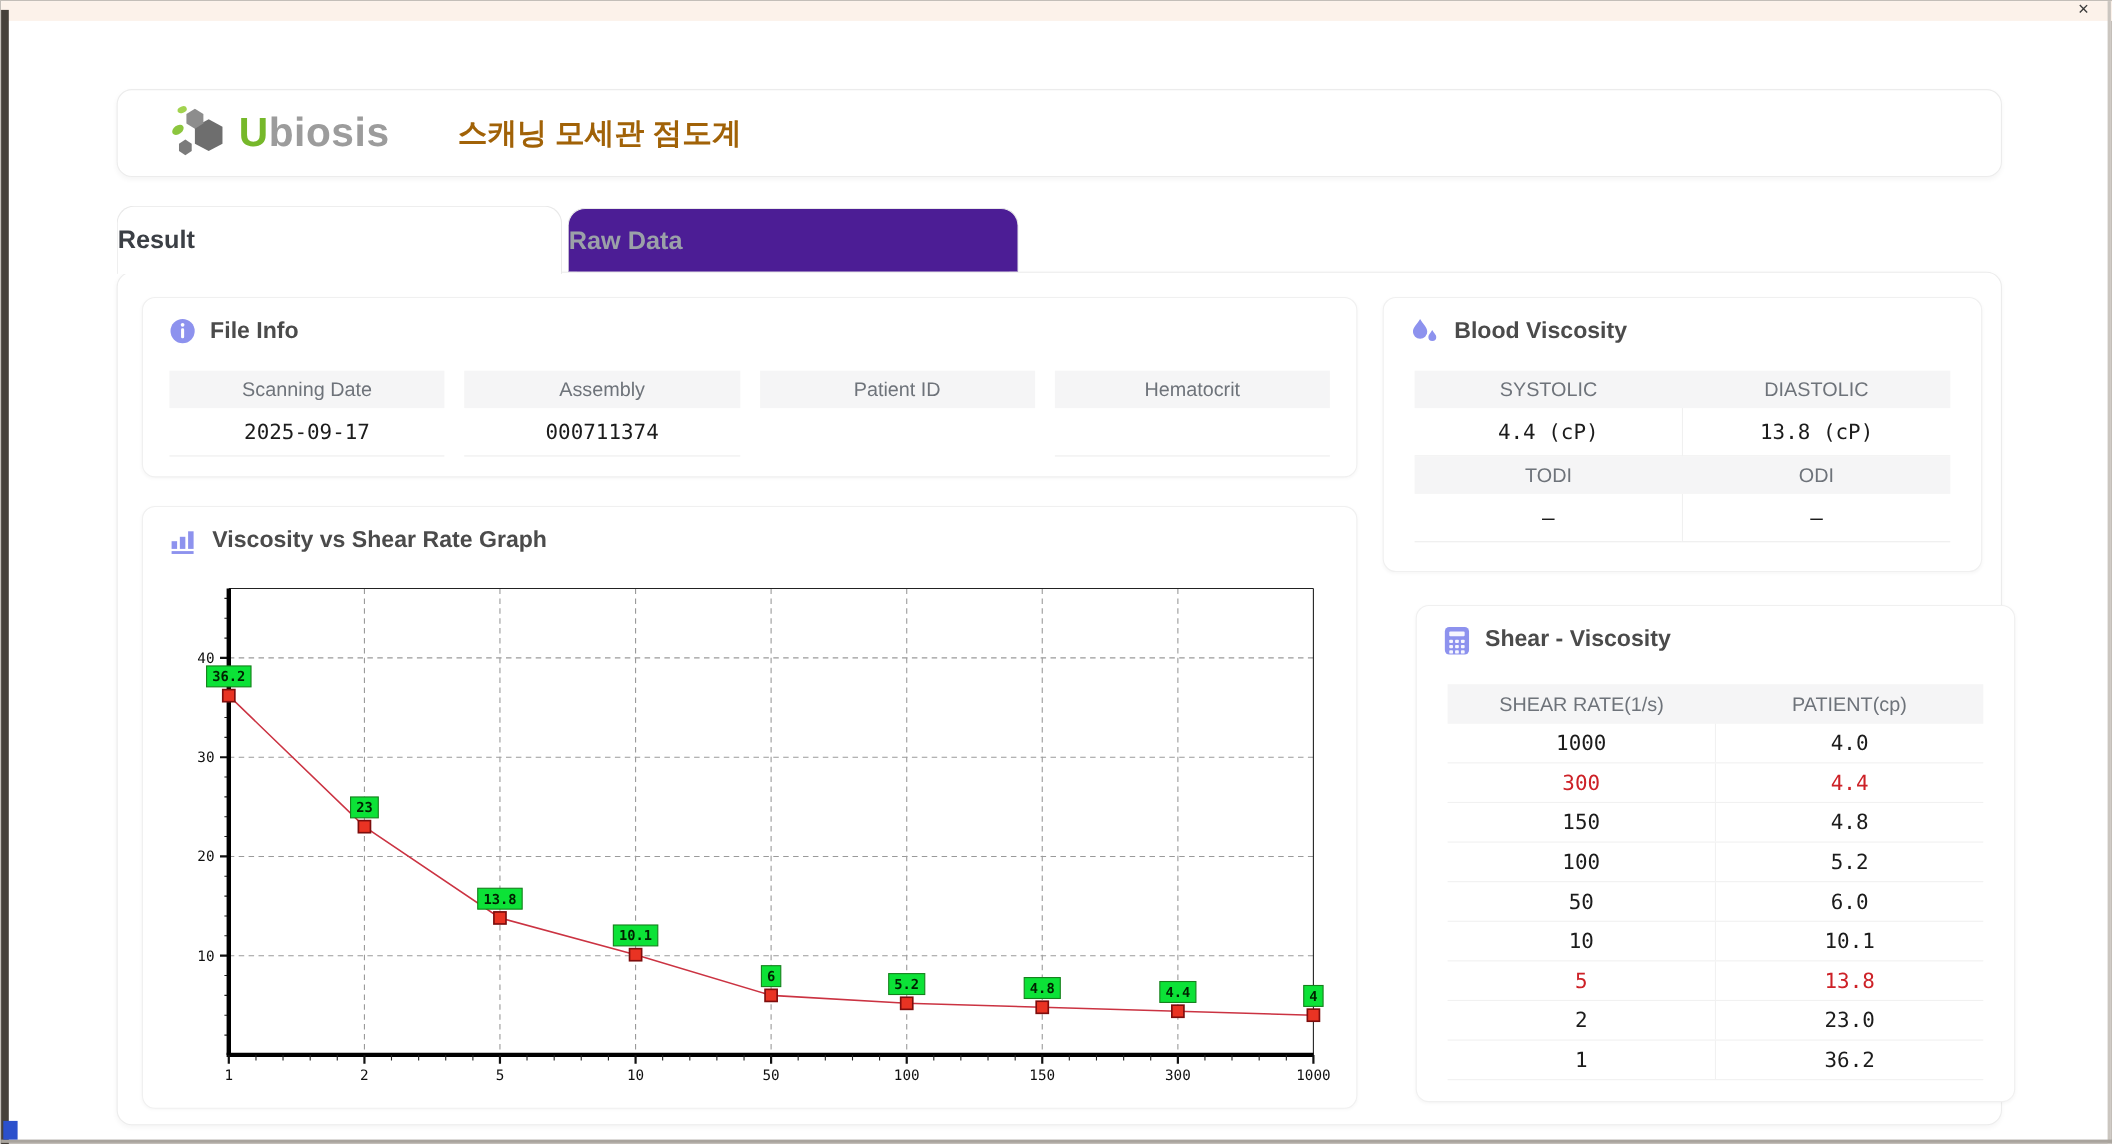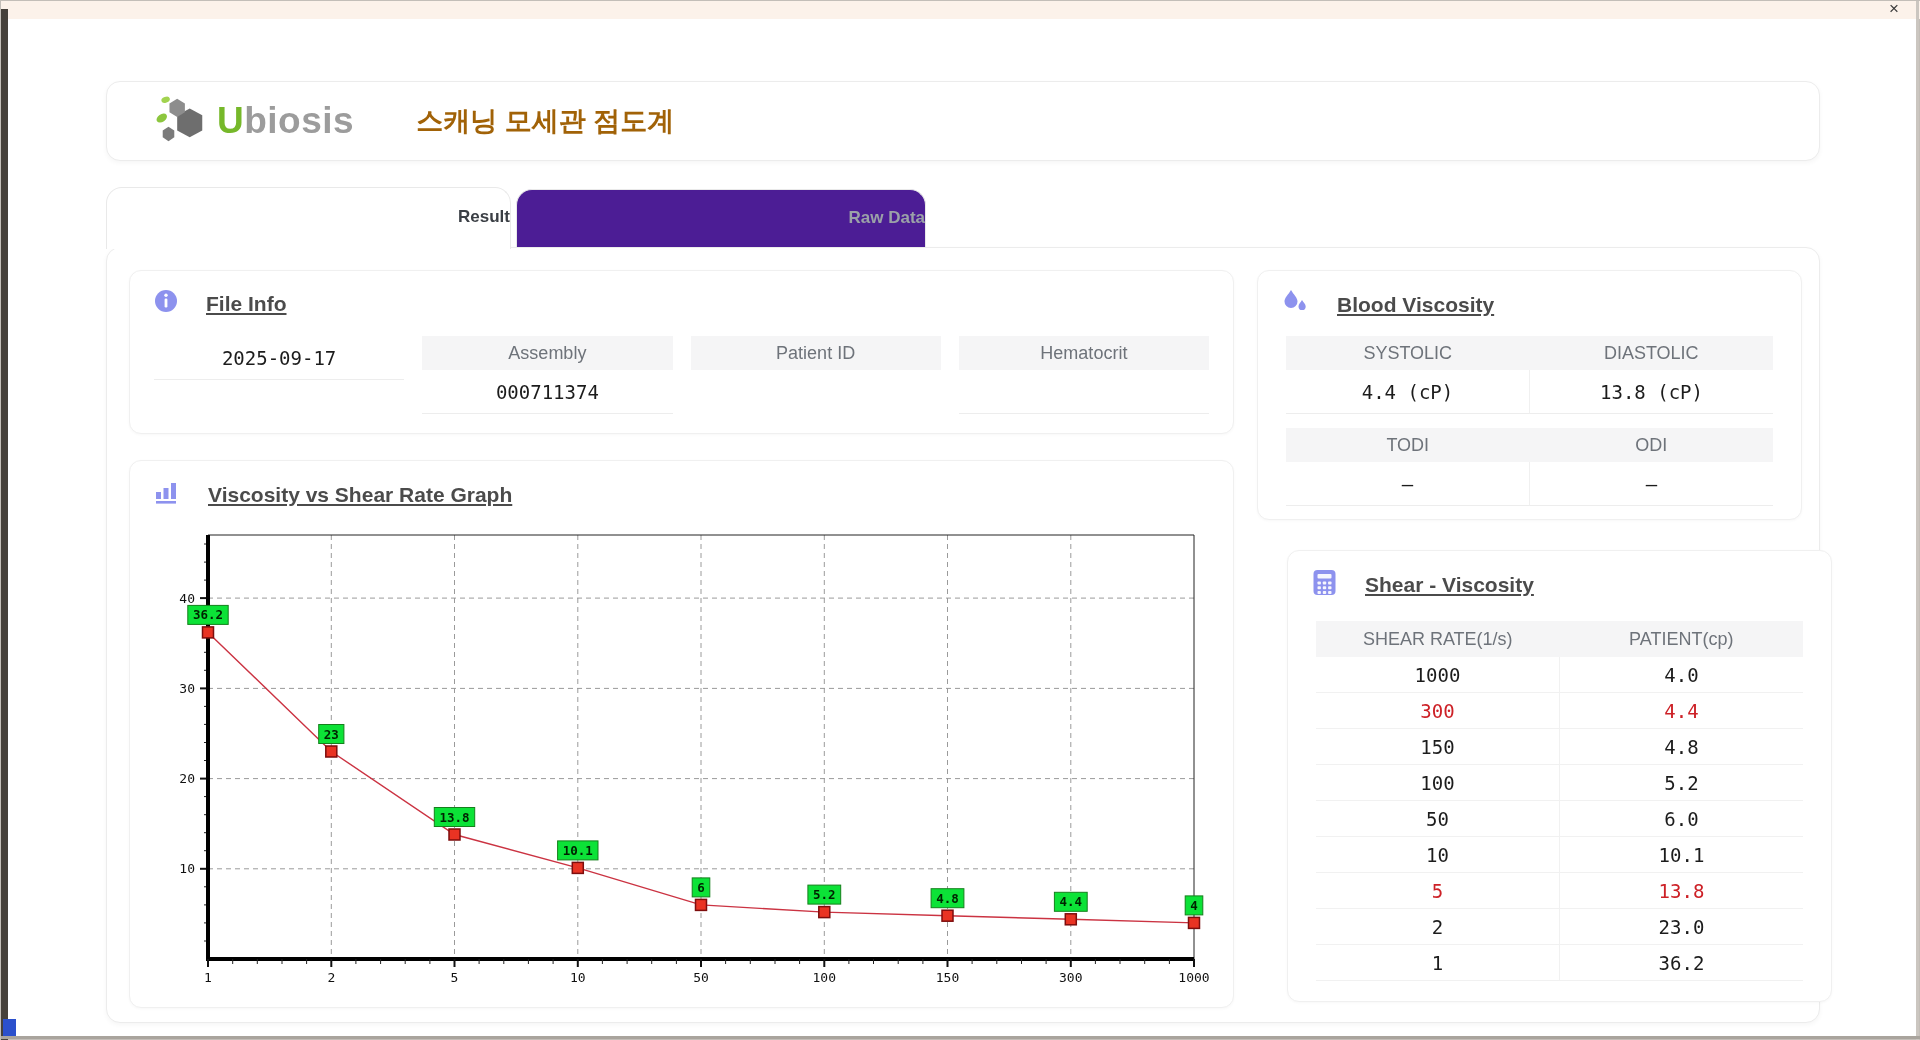--- a/index.html
+++ b/index.html
@@ -23,52 +23,52 @@
   .card { position:absolute; background:#fff; border:1px solid #ececec;
     border-radius:14px; box-shadow:0 2px 5px rgba(0,0,0,0.04); }
   .header-card { left:105px; top:80px; width:1714px; height:80px;
     display:flex; align-items:center; padding-left:46px; }
   .logo { display:flex; align-items:center; gap:6px; }
   .logo-word { font-size:37px; letter-spacing:0.5px; }
   .logo-u { color:#76b82a; font-weight:bold; }
   .logo-rest { color:#9c9c9c; font-weight:600; }
   .app-title { margin-left:62px; font-size:27px; font-weight:bold; color:#a16207; }
 
-  .tab { position:absolute; text-align:right; font-weight:bold; font-size:17px;
+  .tab { position:absolute; text-align:left; font-weight:bold; font-size:23px;
     border:1px solid #e9e9e9; border-bottom:none; border-radius:16px 16px 0 0;
     cursor:pointer; }
   .tab-result { left:105px; top:186px; width:405px; height:62px; line-height:58px;
     background:#fff; color:#3b3f45; z-index:3; }
   .tab-raw { left:515px; top:188px; width:410px; height:58px; line-height:56px;
     background:#4c1d95; color:#9ba1a8; z-index:1; }
 
   .main-card { left:105px; top:246px; width:1714px; height:776px; z-index:2; }
   .panel { position:absolute; background:#fff; border:1px solid #f0f0f0;
     border-radius:12px; box-shadow:0 1px 3px rgba(0,0,0,0.03); }
-  .panel-title { display:flex; align-items:center; gap:28px;
-    padding:18px 24px 12px 24px; font-size:21px; font-weight:bold; color:#4b4b4b;text-decoration:underline; }
+  .panel-title { display:flex; gap:13px;
+    padding:18px 24px 12px 24px; font-size:21px; font-weight:bold; color:#4b4b4b; }
   .p-fileinfo { left:22px; top:22px; width:1105px; height:164px; }
   .p-graph    { left:22px; top:212px; width:1105px; height:548px; }
   .p-blood    { left:1150px; top:22px; width:545px; height:250px; }
   .p-shear    { left:1180px; top:302px; width:545px; height:452px; }
 
   .mono { font-family:"DejaVu Sans Mono", monospace; }
   .cell-head { height:34px; line-height:34px; text-align:center; background:#f5f5f6;
     color:#6e737a; font-size:18px; }
   .cell-val { height:44px; line-height:44px; text-align:center; font-size:19px;
     color:#1c1c1c; border-bottom:1px solid #ededed; }
 
   .fi-row { display:flex; gap:18px; margin:6px 24px 0 24px; }
   .fi-col { flex:1; }
 
   .bv-wrap { margin:4px 28px 0 28px; }
   .bv-row { display:flex; }
   .bv-row > div { flex:1; }
   .bv-val > div + div { border-left:1px solid #f0f0f0; }
-  .bv-group + .bv-group { margin-top:14px; }
+  .bv-group + .bv-group { }
 
   .sv-wrap { margin:8px 28px 0 28px; }
   .sv-head { display:flex;justify-content:space-between; }
   .sv-head > div { flex:1; height:36px; line-height:36px; }
   .sv-row { display:flex; height:36px; line-height:36px; font-size:19px;
     border-bottom:1px solid #f1f1f1; }
   .sv-row > div { flex:1; text-align:center; color:#1c1c1c; }
   .sv-row > div + div { border-left:1px solid #f1f1f1; }
   .sv-row.hl > div { color:#cd2127; }
 
@@ -113,20 +113,21 @@
           <svg width="24" height="24" viewBox="0 0 24 24">
             <circle cx="12" cy="12" r="11" fill="#8d92ee"></circle>
             <rect x="10.6" y="9.5" width="2.8" height="9" rx="1.2" fill="#fff"></rect>
             <circle cx="12" cy="6.3" r="1.7" fill="#fff"></circle>
           </svg>
         </span>
         <span>File Info</span>
       </div>
       <div class="fi-row">
           <div class="fi-col">
+       <div class="cell-head">Scanning Date</div>
        <div class="cell-val mono">2025-09-17</div>
      </div>
           <div class="fi-col">
        <div class="cell-head">Assembly</div>
        <div class="cell-val mono">000711374</div>
      </div>
           <div class="fi-col">
        <div class="cell-head">Patient ID</div>
      </div>
           <div class="fi-col">

